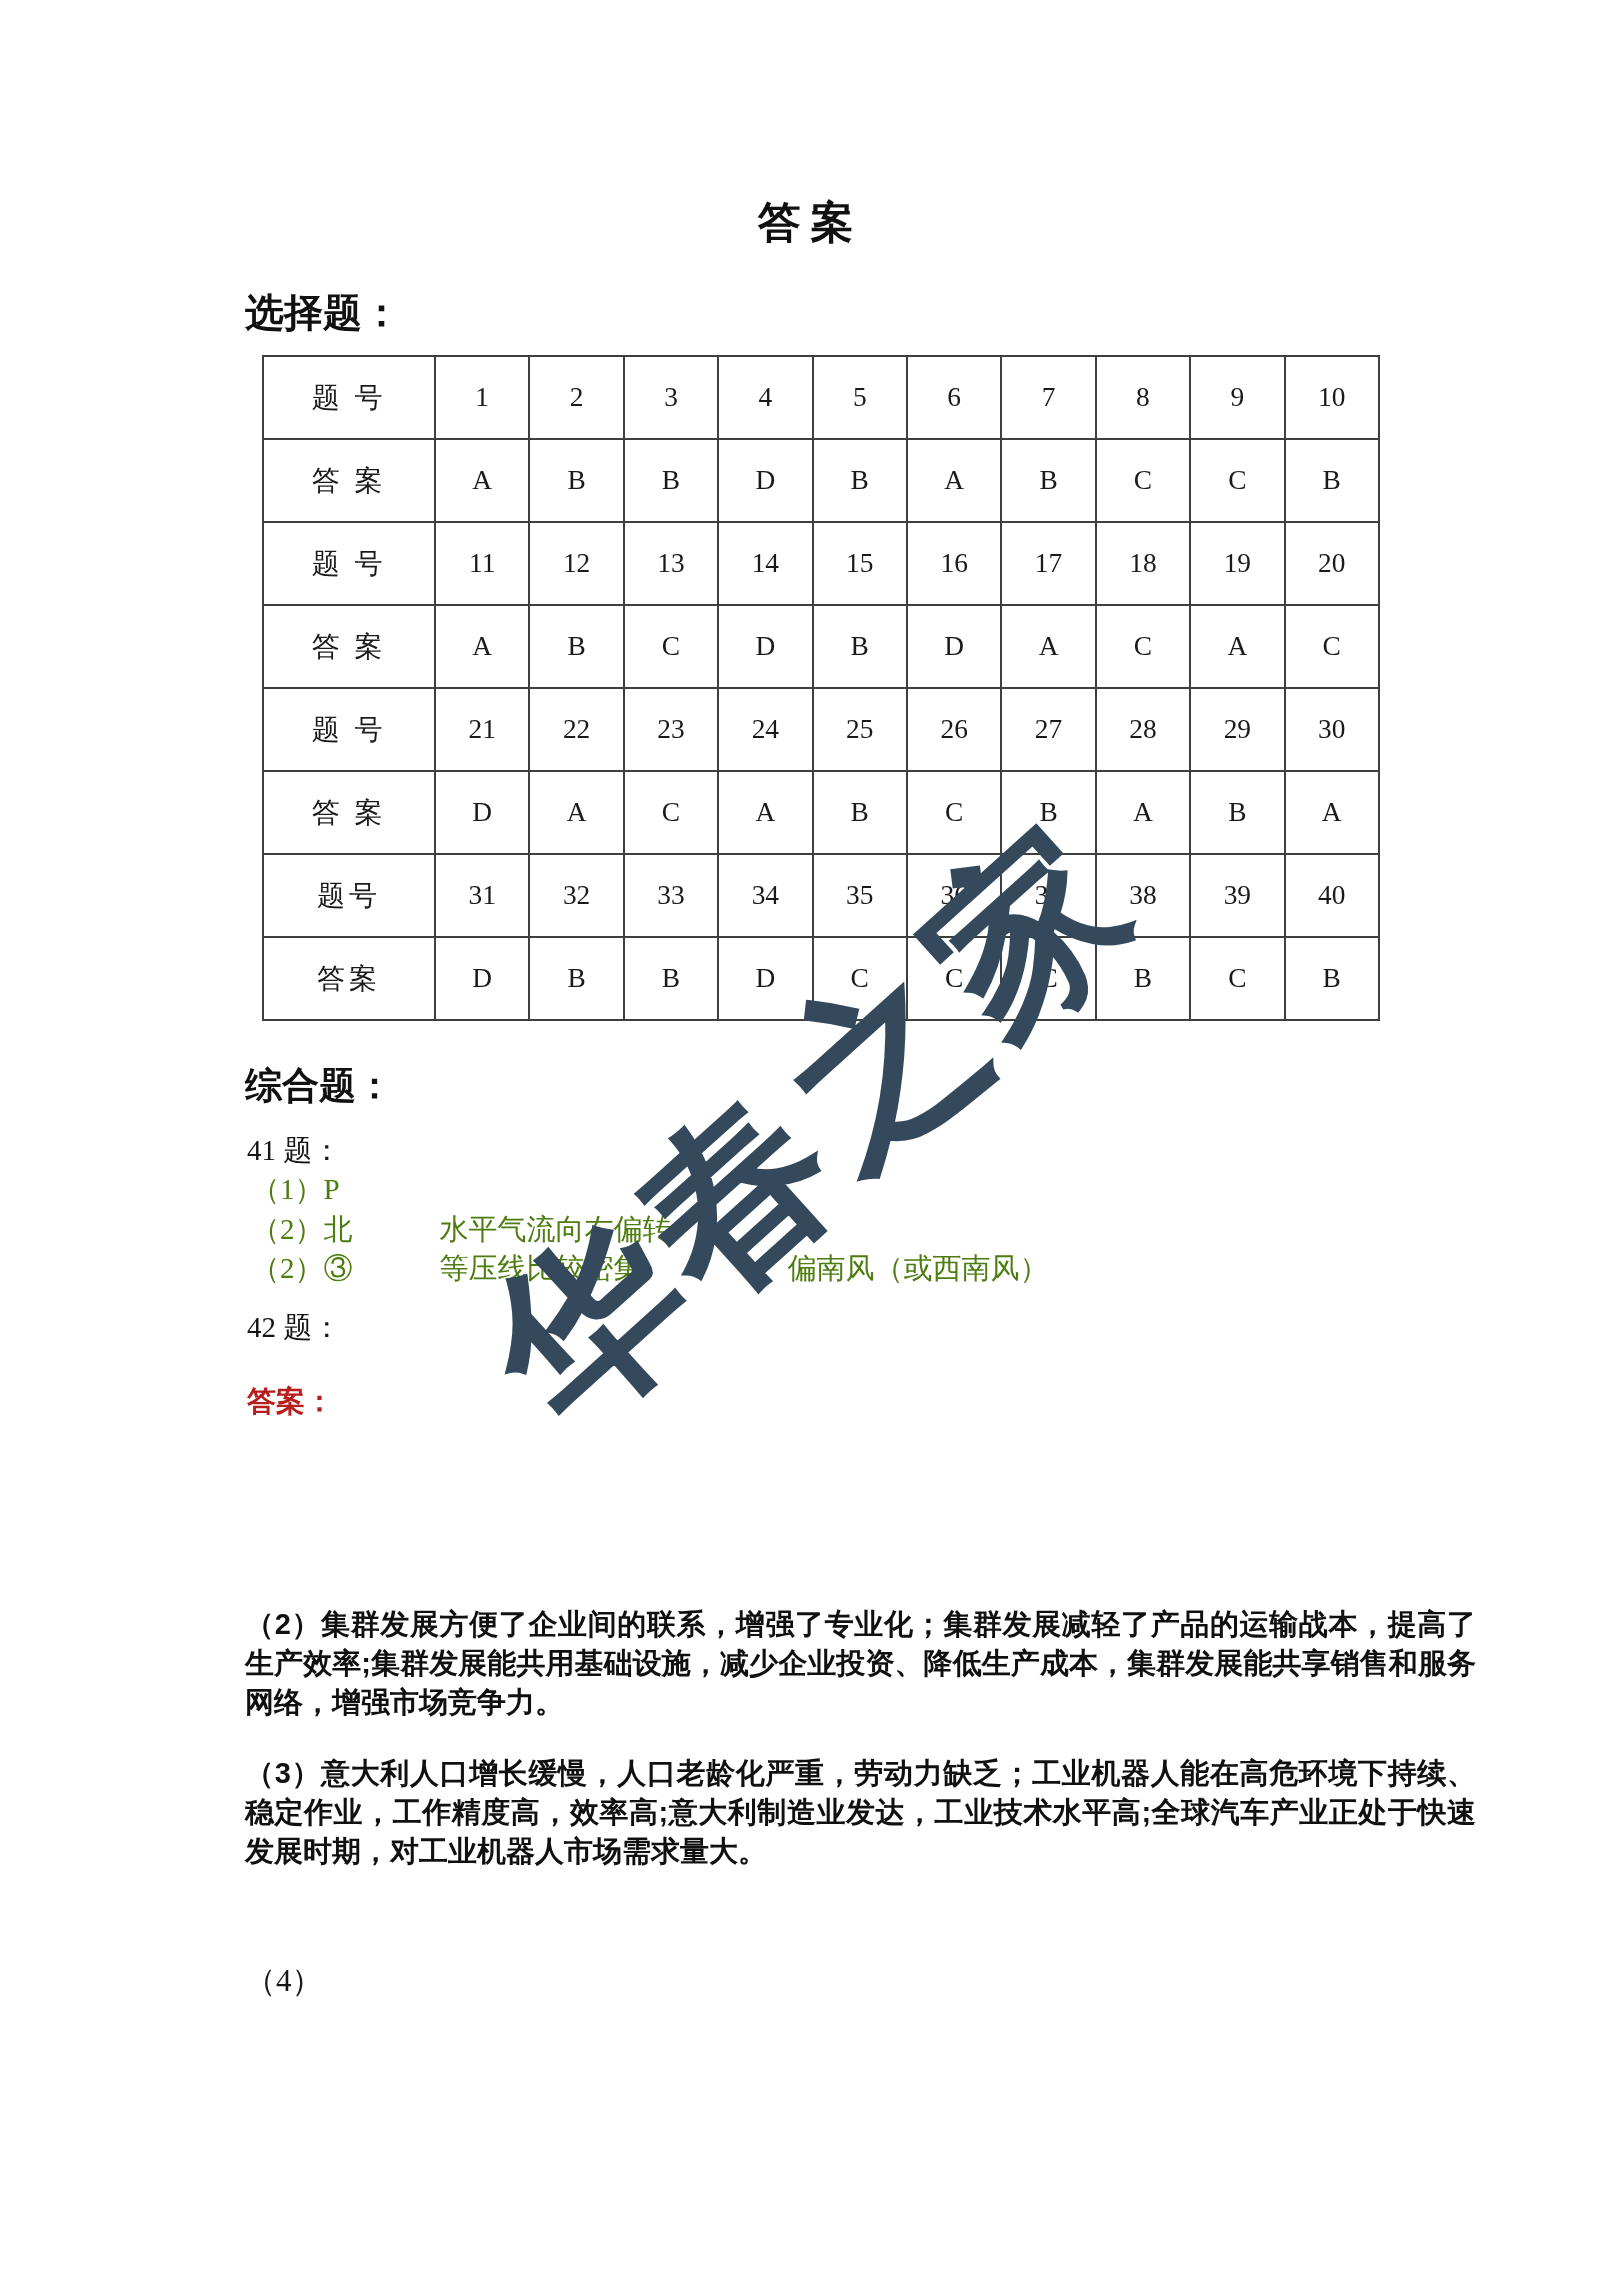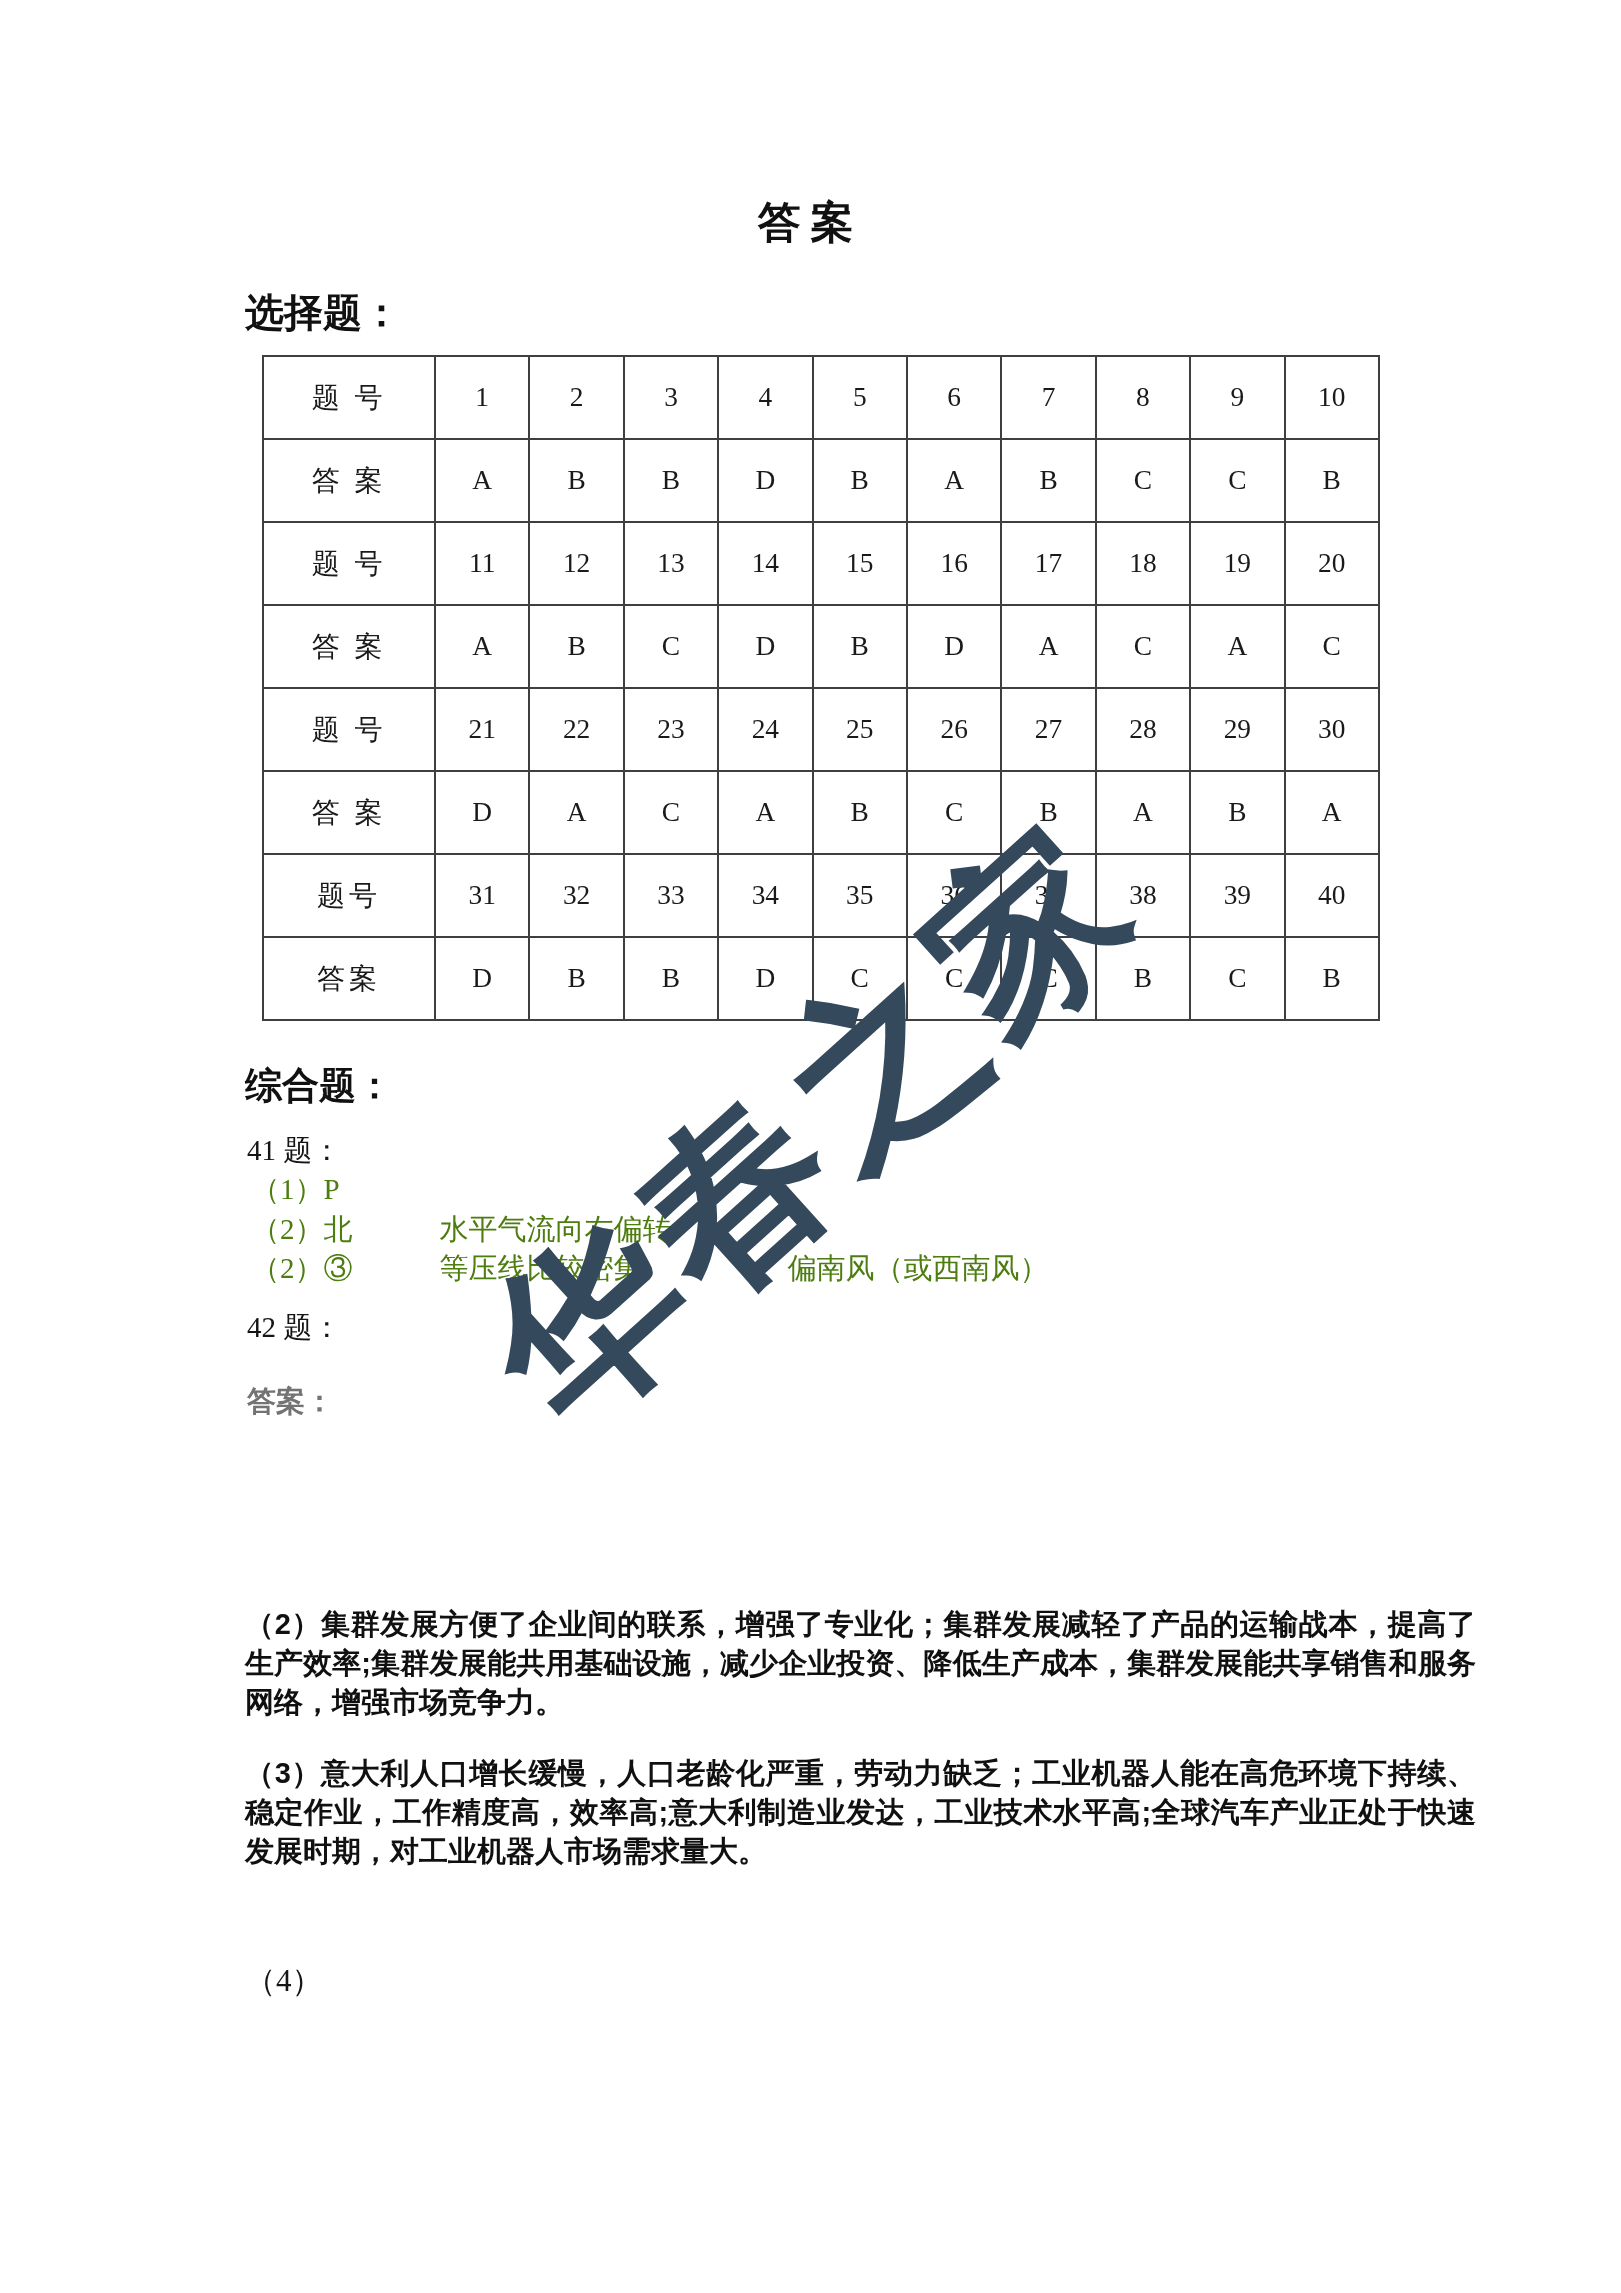--- a/index.html
+++ b/index.html
@@ -41,21 +41,21 @@
 
   .q-label {
     position: absolute; left: 247px;
     font-size: 29px; color: #151515;
   }
   .q41-label { top: 1131px; }
   .q42-label { top: 1308px; }
   .answers-label {
     position: absolute; left: 247px; top: 1382px;
     font-family: "Liberation Sans", sans-serif;
-    font-weight: 700; font-size: 29px; color: #737373;
+    font-weight: 700; font-size: 29px; color: #b91c1c;
   }
   .q41-item {
     position: absolute; left: 251px; width: 1235px;
     font-size: 29px; color: #4d7c0f; white-space: pre;
   }
   .q41-item-1 { top: 1170px; }
   .q41-item-2 { top: 1210px; }
   .q41-item-3 { top: 1249px; }
 
   .para {

